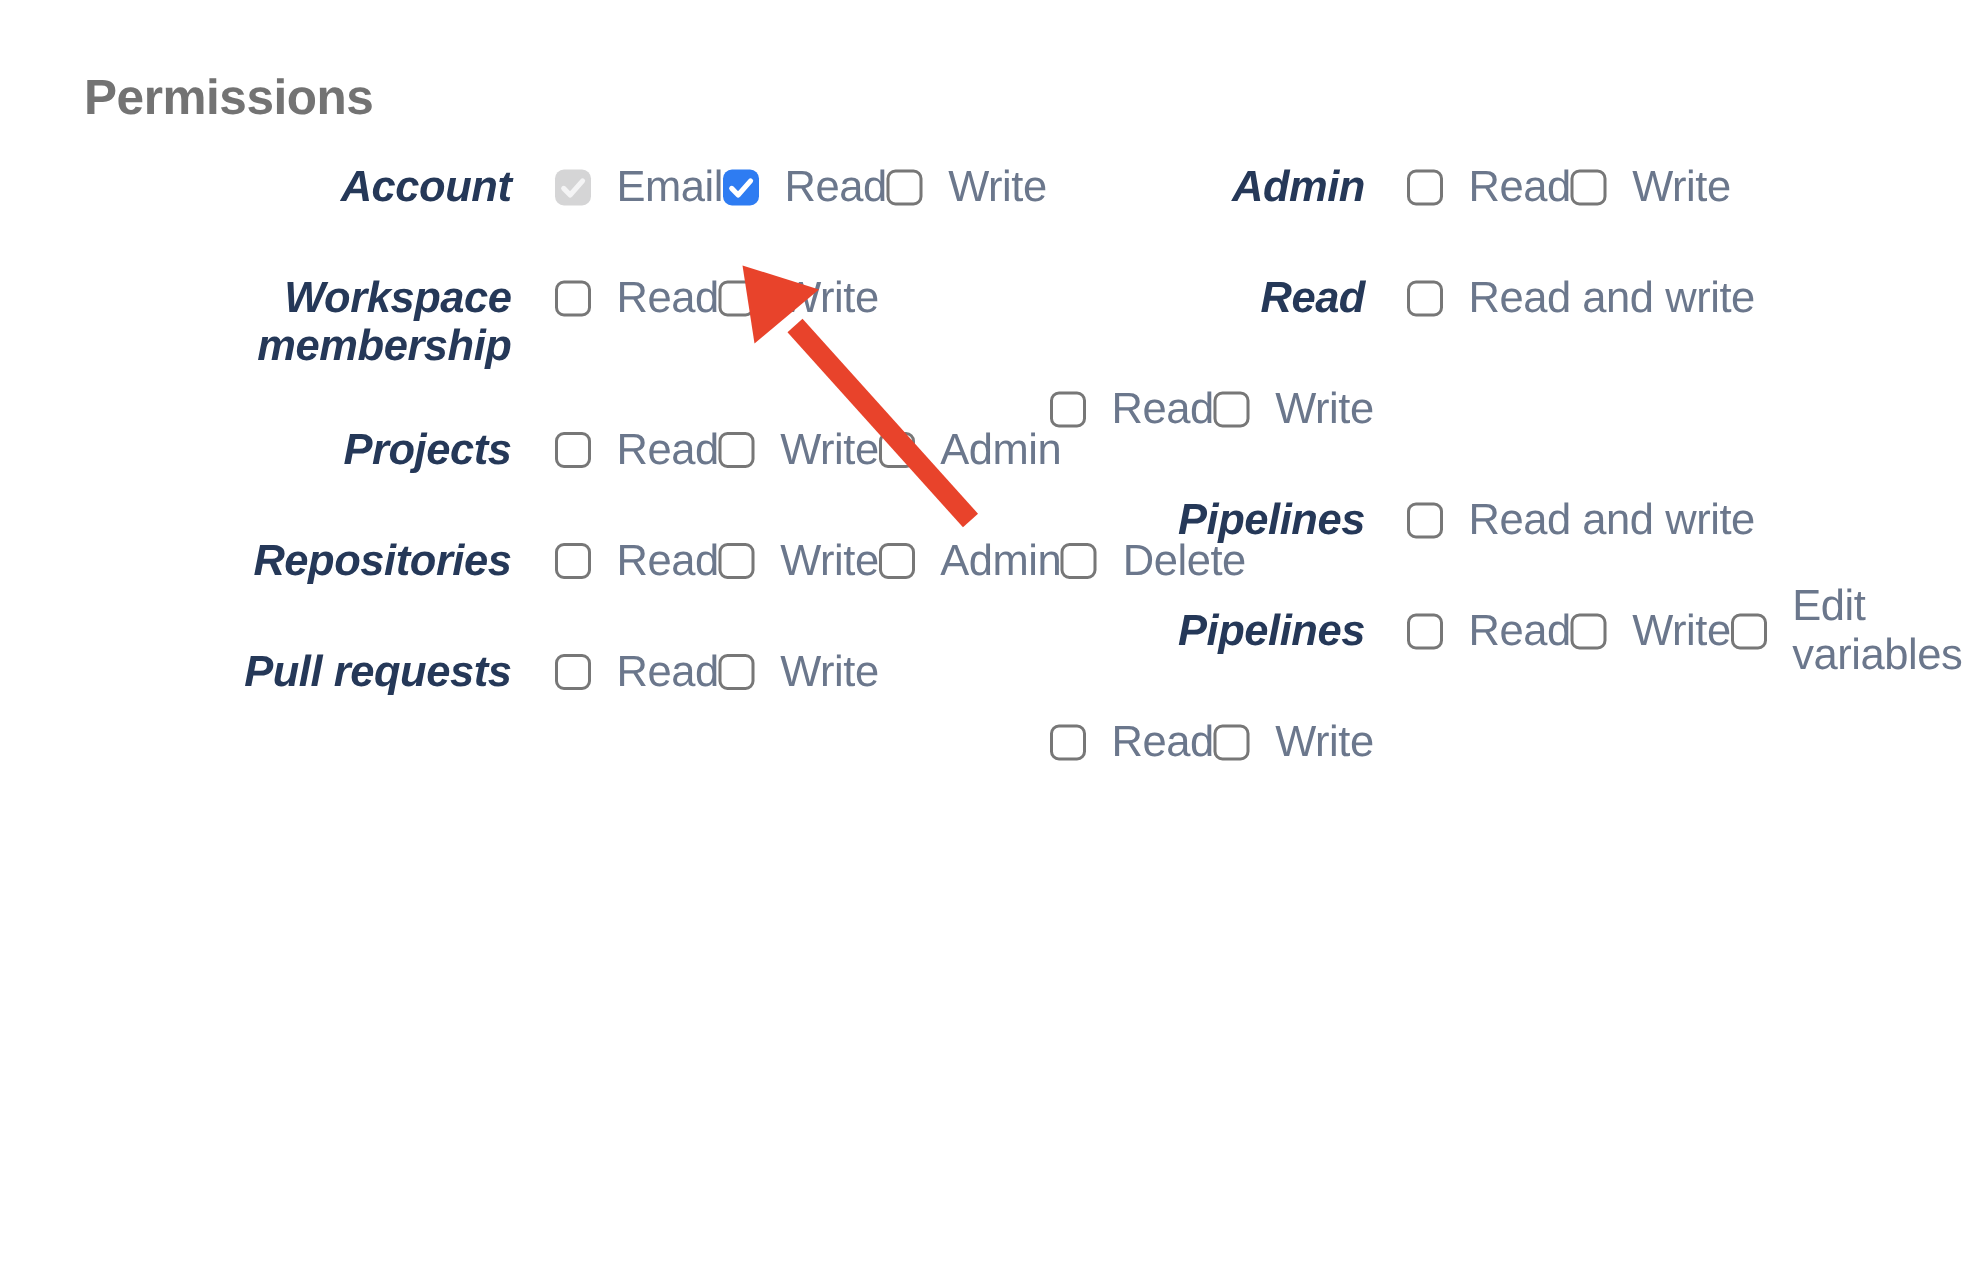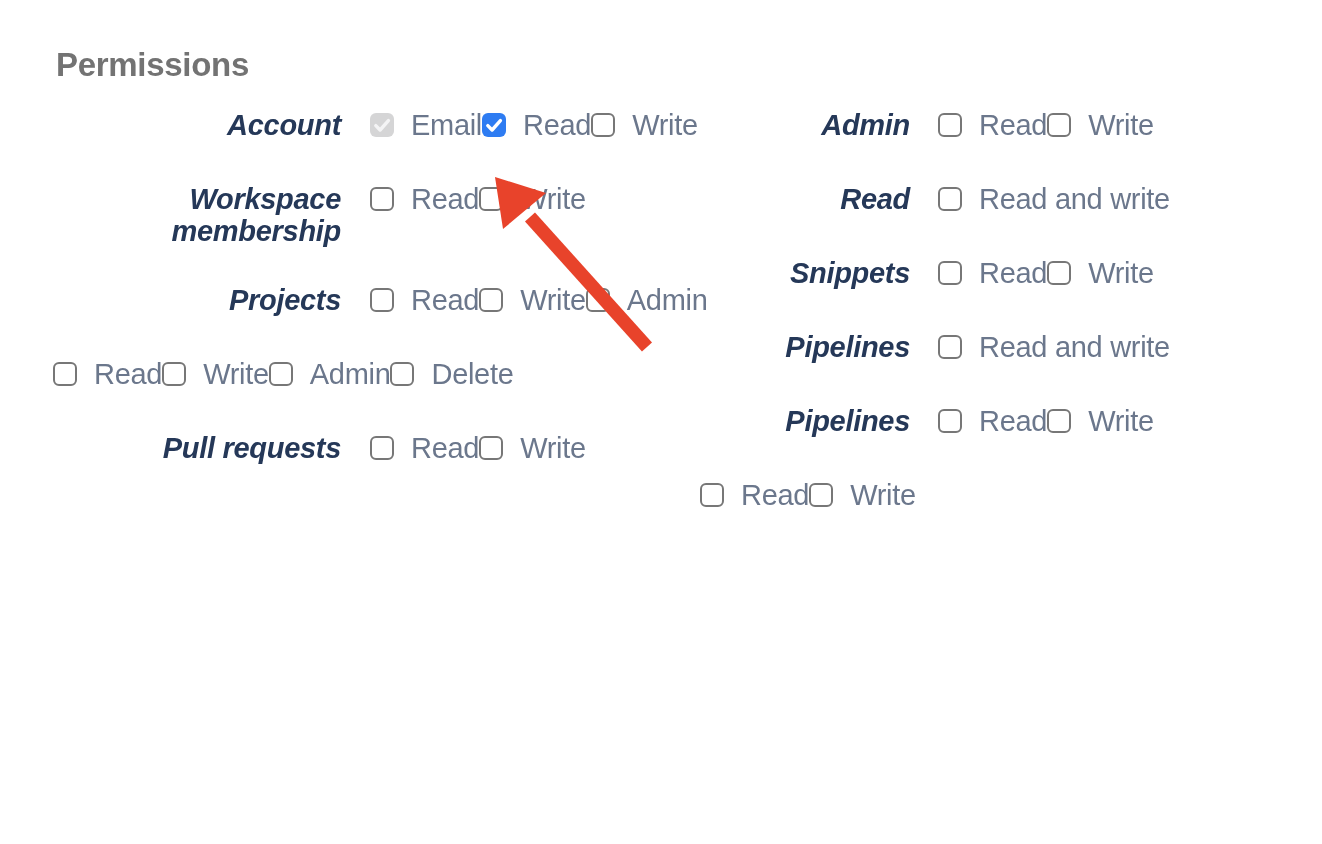--- a/index.html
+++ b/index.html
@@ -133,20 +133,21 @@
           <span class="cb unchecked" role="checkbox" aria-checked="false"></span>
           <span class="option-label">Write</span>
         </label>
         <label class="option-row">
           <span class="cb unchecked" role="checkbox" aria-checked="false"></span>
           <span class="option-label">Admin</span>
         </label>
       </div>
     </div>
     <div class="group">
+      <div class="group-label">Repositories</div>
       <div class="options">
         <label class="option-row">
           <span class="cb unchecked" role="checkbox" aria-checked="false"></span>
           <span class="option-label">Read</span>
         </label>
         <label class="option-row">
           <span class="cb unchecked" role="checkbox" aria-checked="false"></span>
           <span class="option-label">Write</span>
         </label>
         <label class="option-row">
@@ -190,21 +191,20 @@
     <div class="group">
       <div class="group-label">Read</div>
       <div class="options">
         <label class="option-row">
           <span class="cb unchecked" role="checkbox" aria-checked="false"></span>
           <span class="option-label">Read and write</span>
         </label>
       </div>
     </div>
     <div class="group">
-      <div class="group-label">Snippets</div>
       <div class="options">
         <label class="option-row">
           <span class="cb unchecked" role="checkbox" aria-checked="false"></span>
           <span class="option-label">Read</span>
         </label>
         <label class="option-row">
           <span class="cb unchecked" role="checkbox" aria-checked="false"></span>
           <span class="option-label">Write</span>
         </label>
       </div>
@@ -221,20 +221,24 @@
     <div class="group">
       <div class="group-label">Pipelines</div>
       <div class="options">
         <label class="option-row">
           <span class="cb unchecked" role="checkbox" aria-checked="false"></span>
           <span class="option-label">Read</span>
         </label>
         <label class="option-row">
           <span class="cb unchecked" role="checkbox" aria-checked="false"></span>
           <span class="option-label">Write</span>
+        </label>
+        <label class="option-row">
+          <span class="cb unchecked" role="checkbox" aria-checked="false"></span>
+          <span class="option-label">Edit variables</span>
         </label>
       </div>
     </div>
     <div class="group">
       <div class="options">
         <label class="option-row">
           <span class="cb unchecked" role="checkbox" aria-checked="false"></span>
           <span class="option-label">Read</span>
         </label>
         <label class="option-row">

